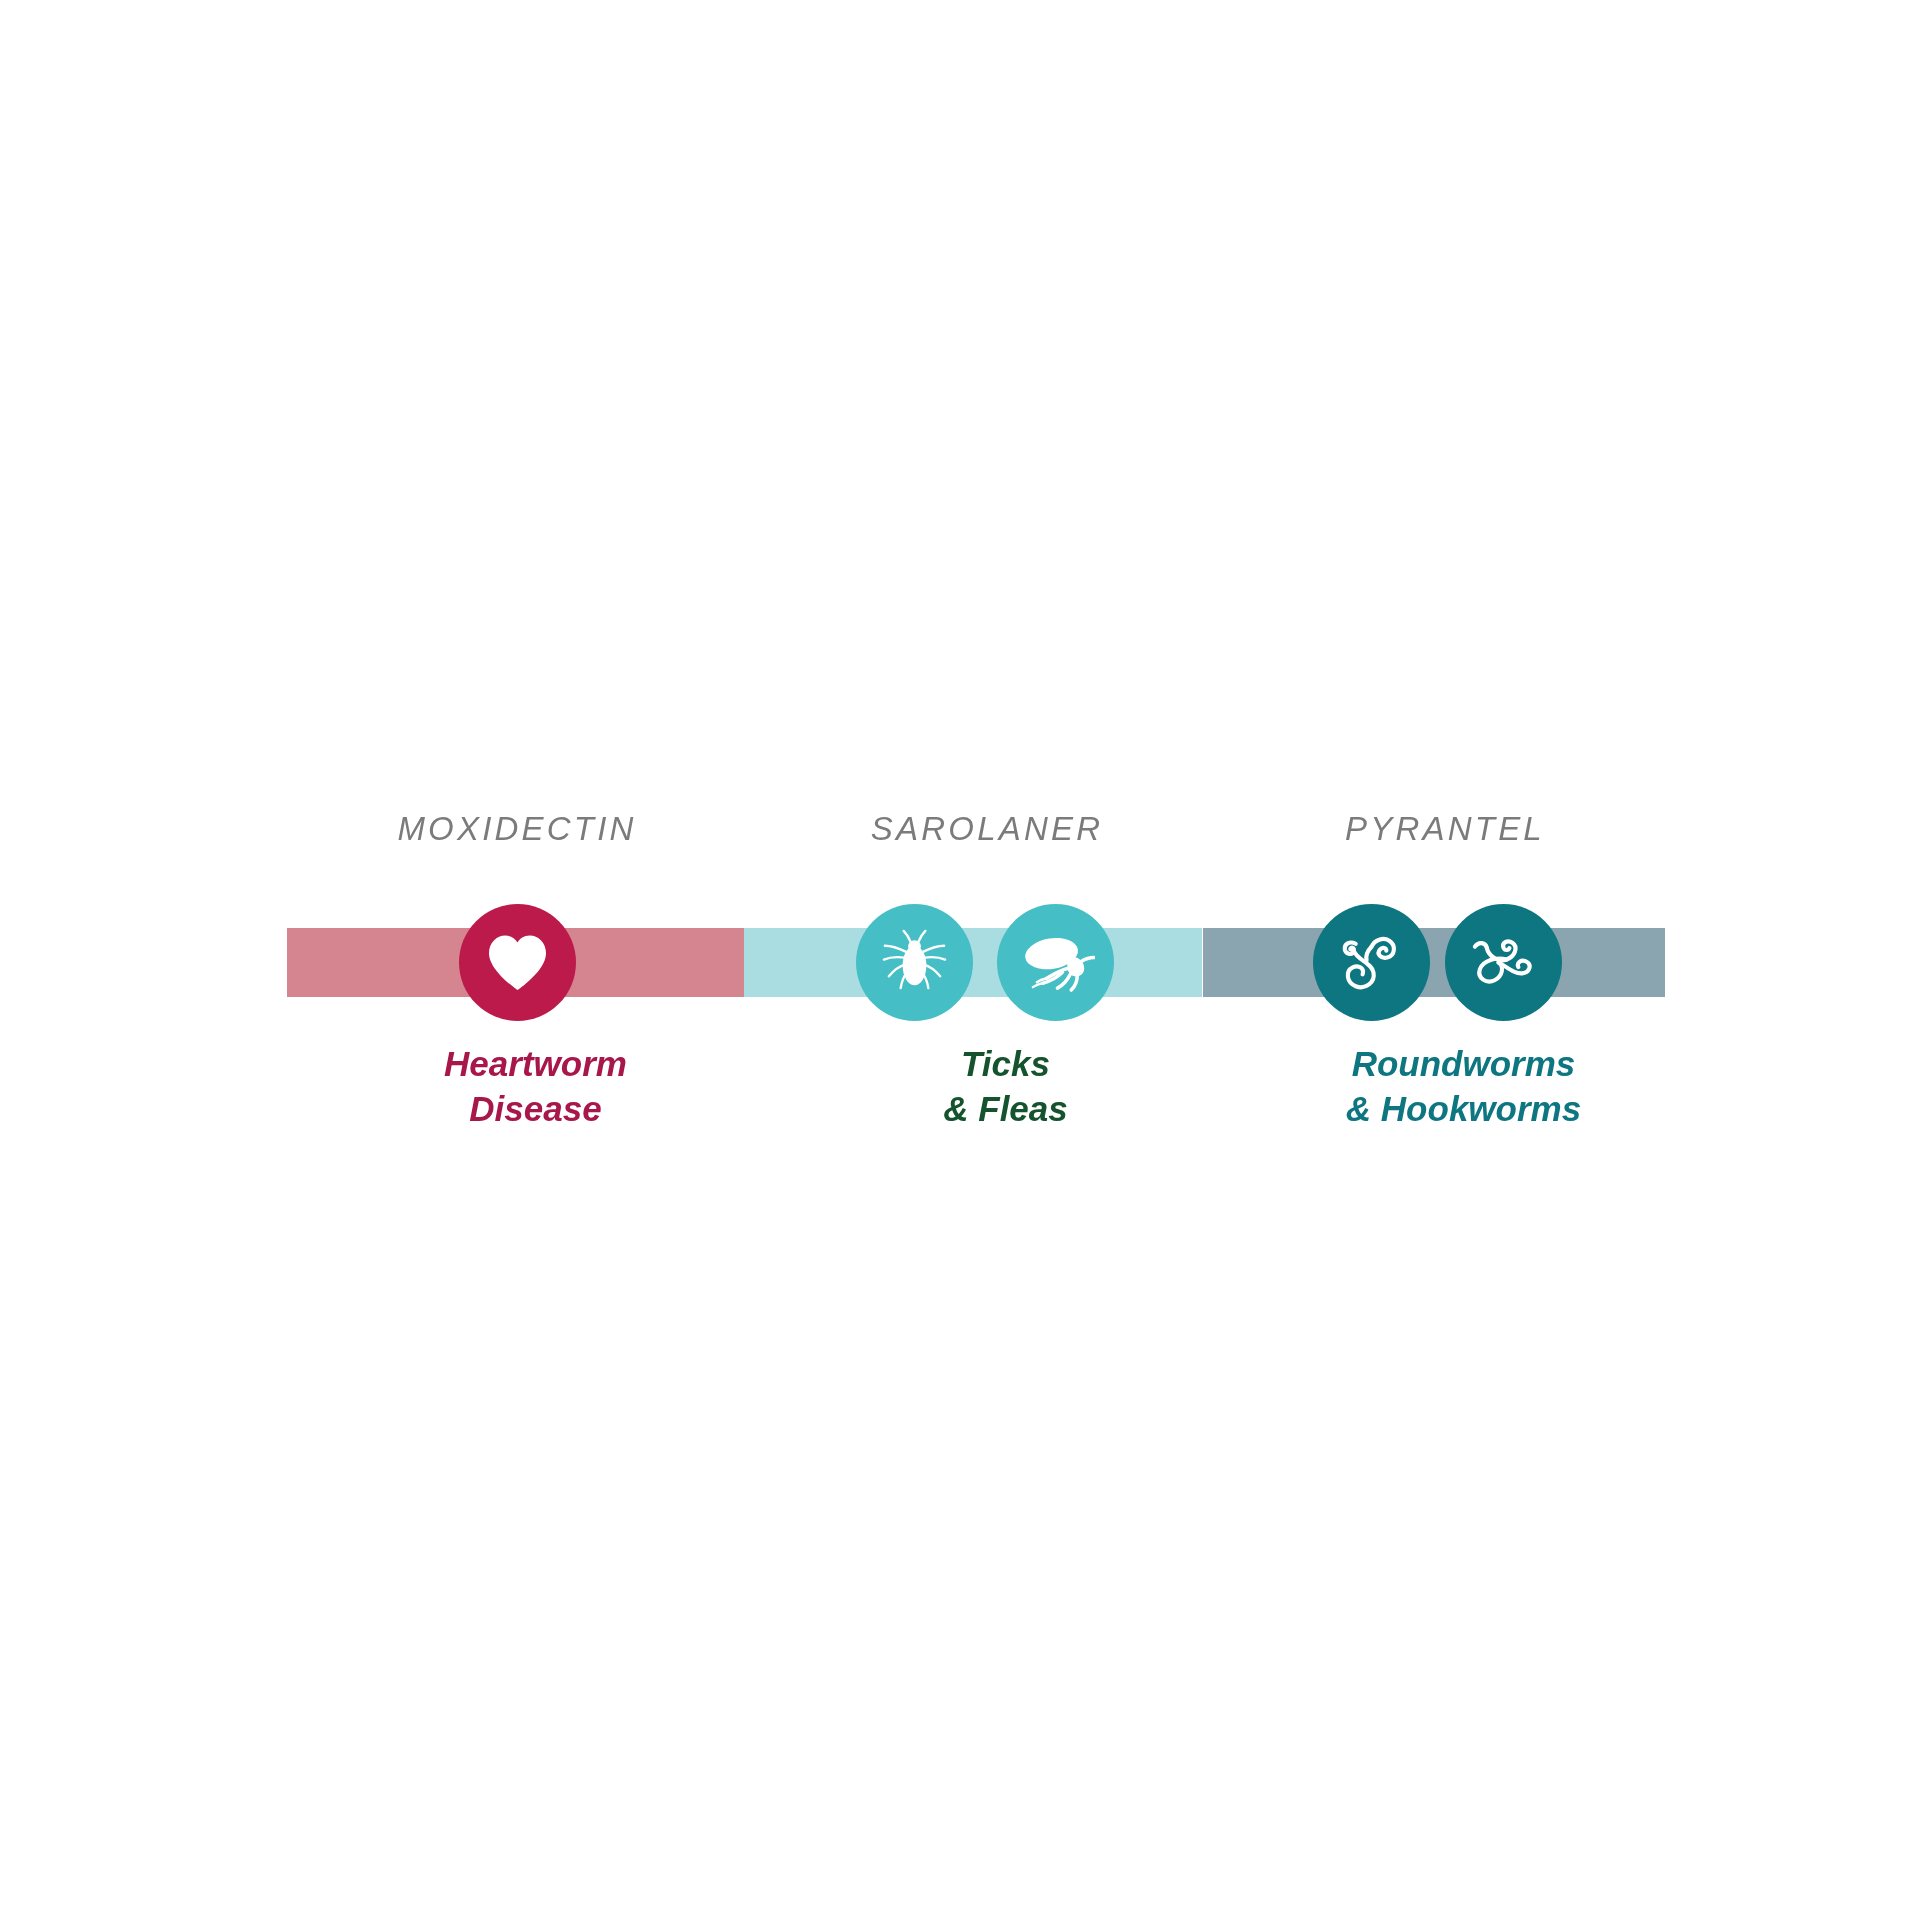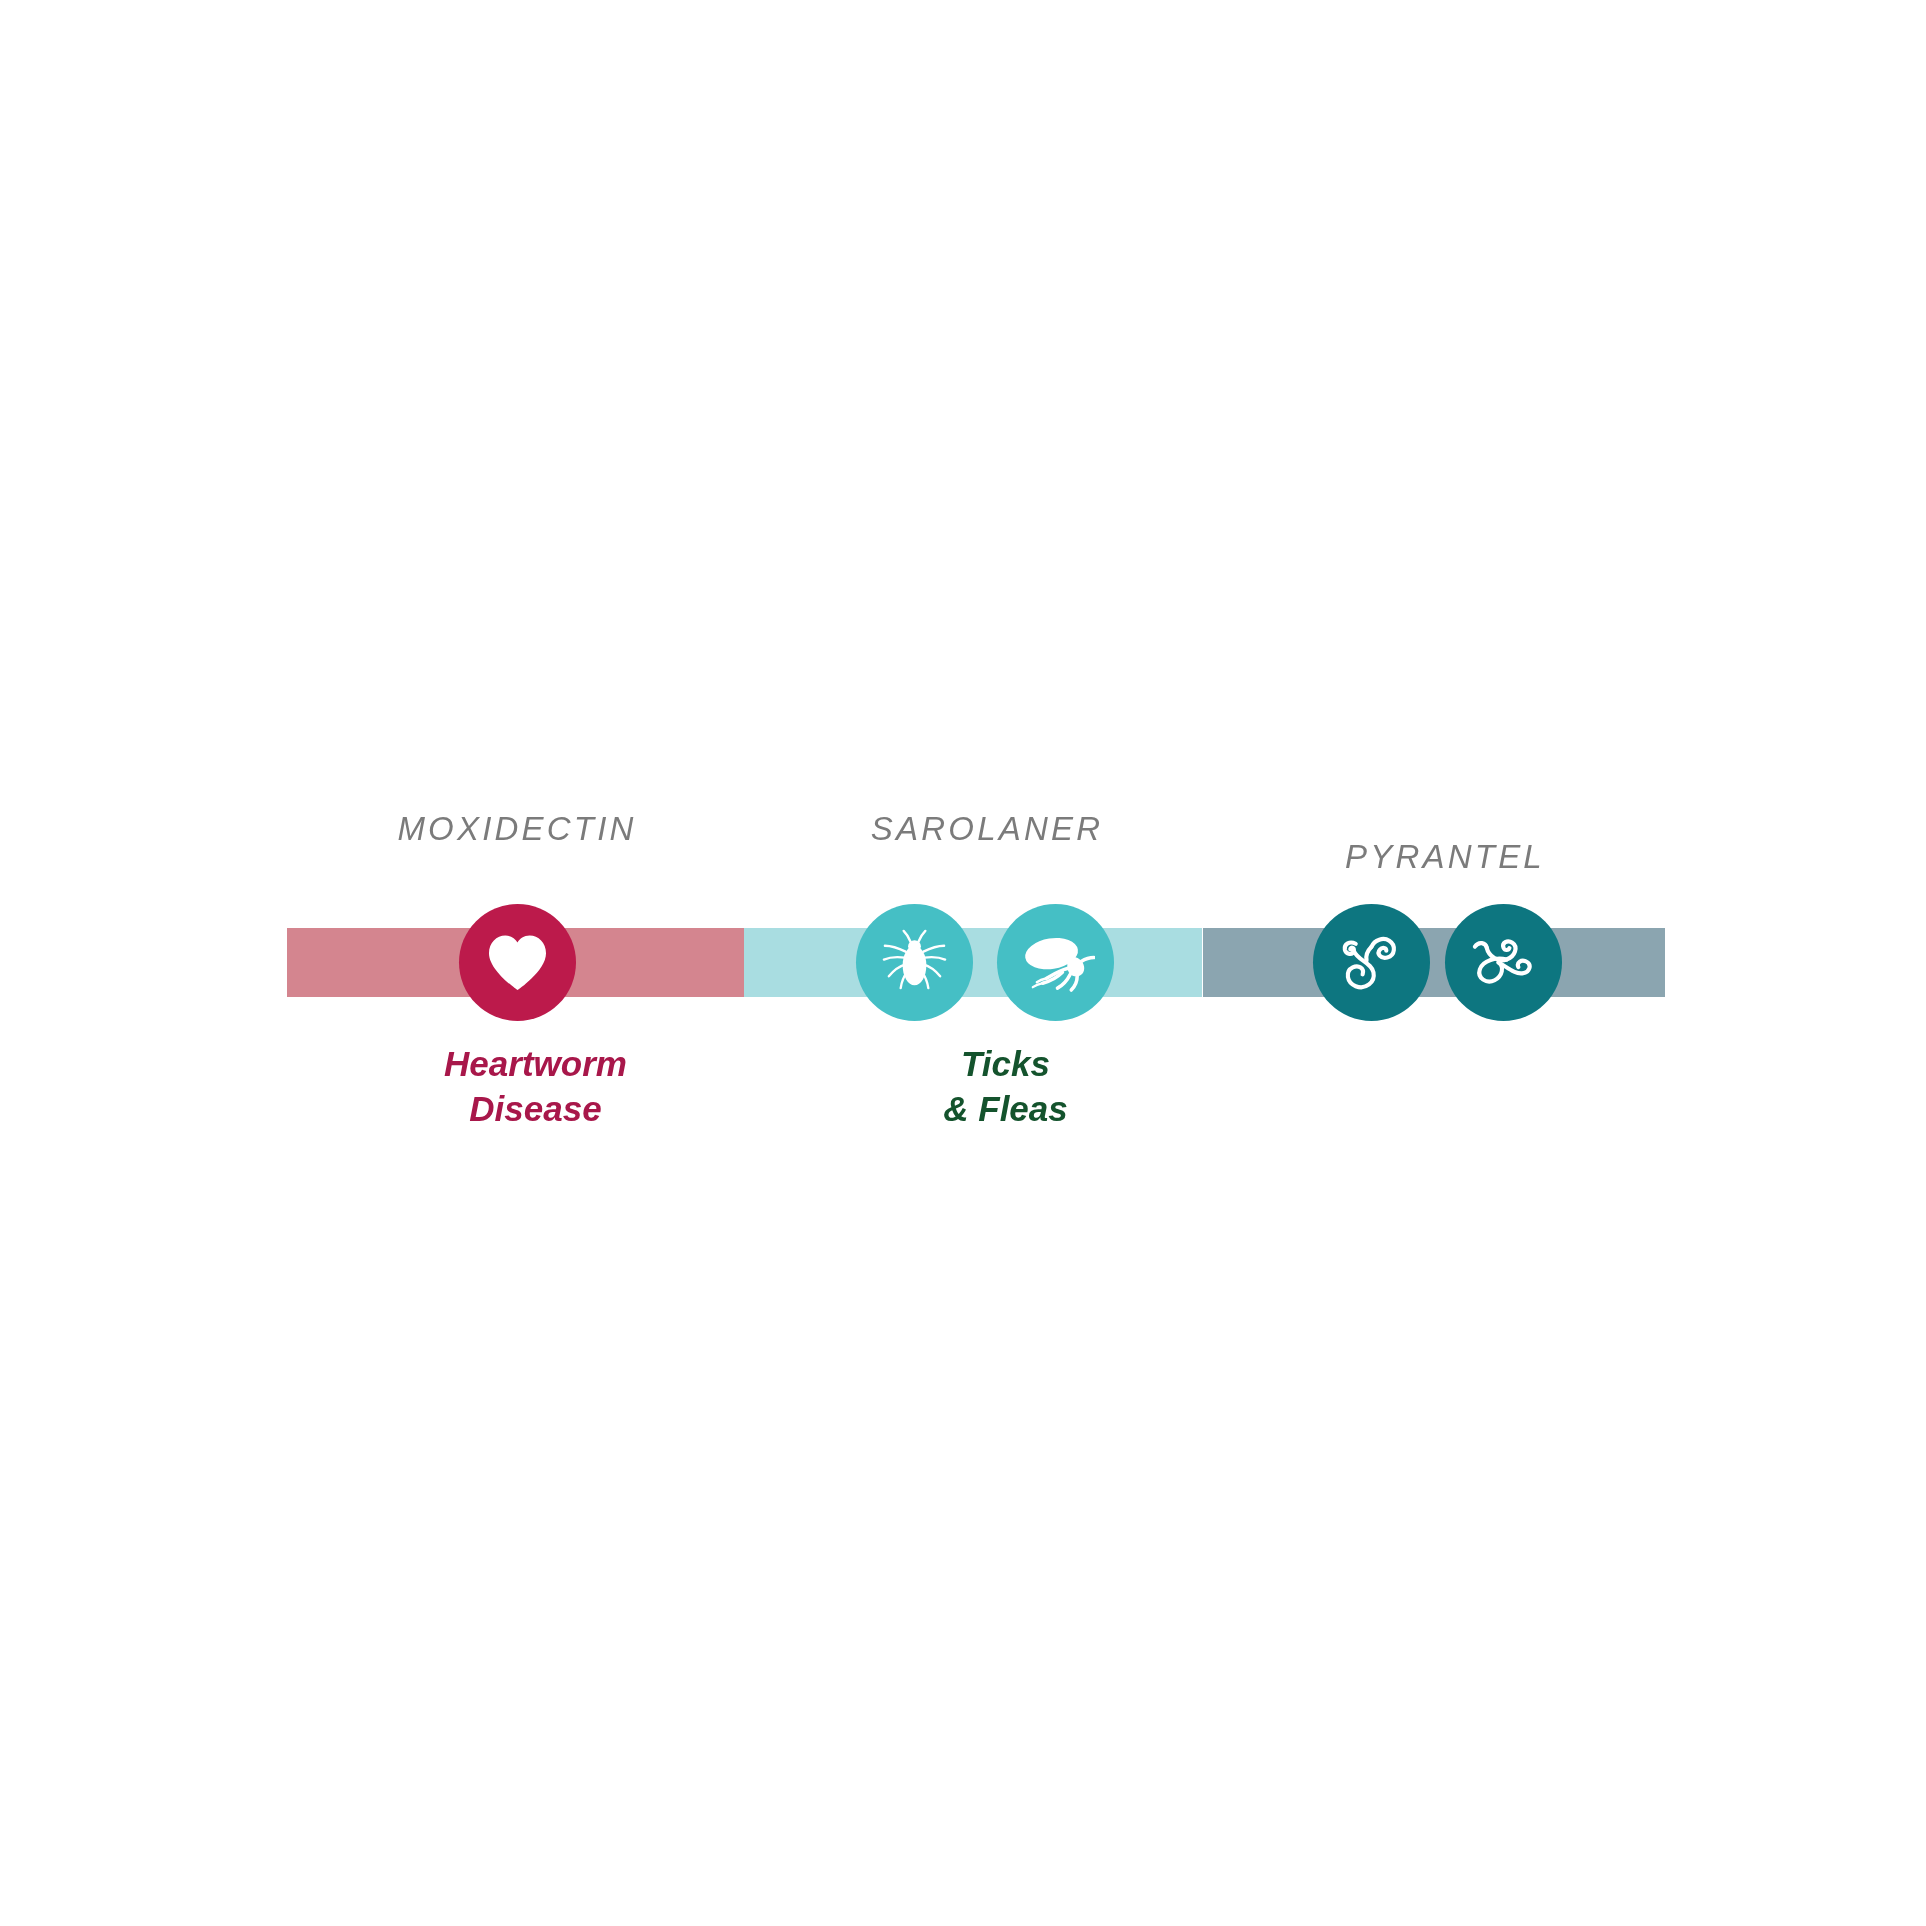--- a/index.html
+++ b/index.html
@@ -48,21 +48,21 @@
     transform: translateX(-50%);
     font-size: 33px;
     letter-spacing: 3.2px;
     color: #7b7b7b;
     font-weight: 400;
     white-space: nowrap;
     text-align: center;
   }
   .kicker.k-0 { left: 505px; }
   .kicker.k-1 { left: 975px; text-align: right; }
-  .kicker.k-2 { left: 1433px; margin-top: 28px; }
+  .kicker.k-2 { left: 1433px; }
 
   
   .icon-circle {
     position: absolute;
     top: 904px;
     width: 117px;
     height: 117px;
     border-radius: 50%;
     display: flex;
     align-items: center;
@@ -207,15 +207,19 @@
   <div class="caption cap-0">
     <span class="cap-line">Heartworm</span>
     <span class="cap-line">Disease</span>
   </div>
 
   <div class="caption cap-1">
     <span class="cap-line">Ticks</span>
     <span class="cap-line">&amp; Fleas</span>
   </div>
 
+  <div class="caption cap-2">
+    <span class="cap-line">Roundworms</span>
+    <span class="cap-line">&amp; Hookworms</span>
+  </div>
 
 </div>
 
 
 </body></html>

